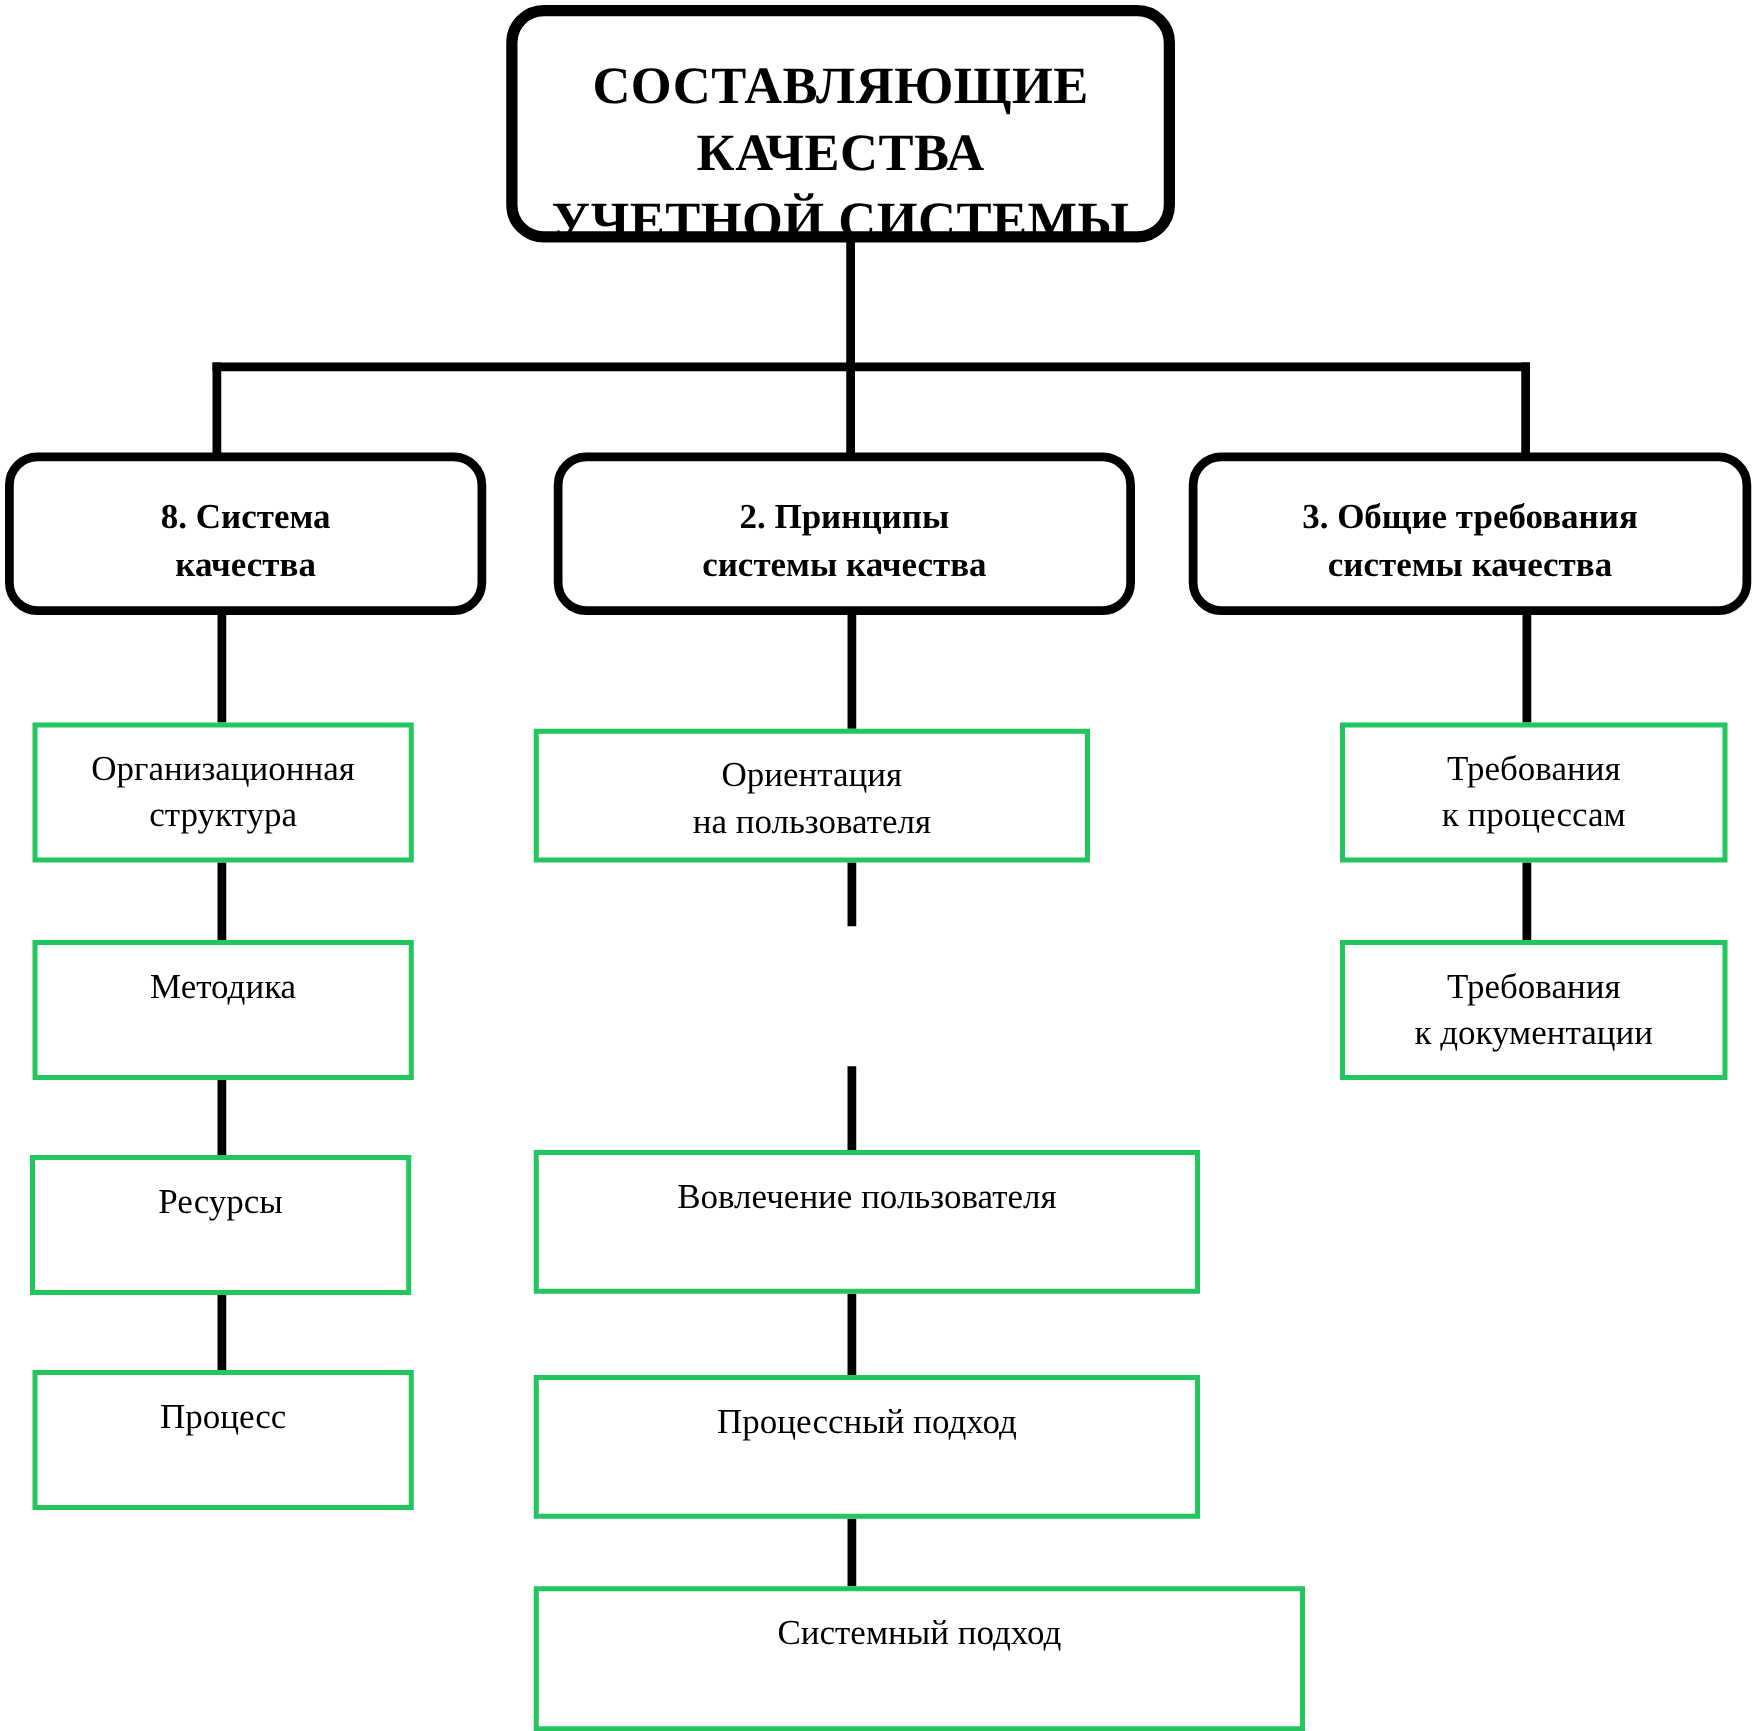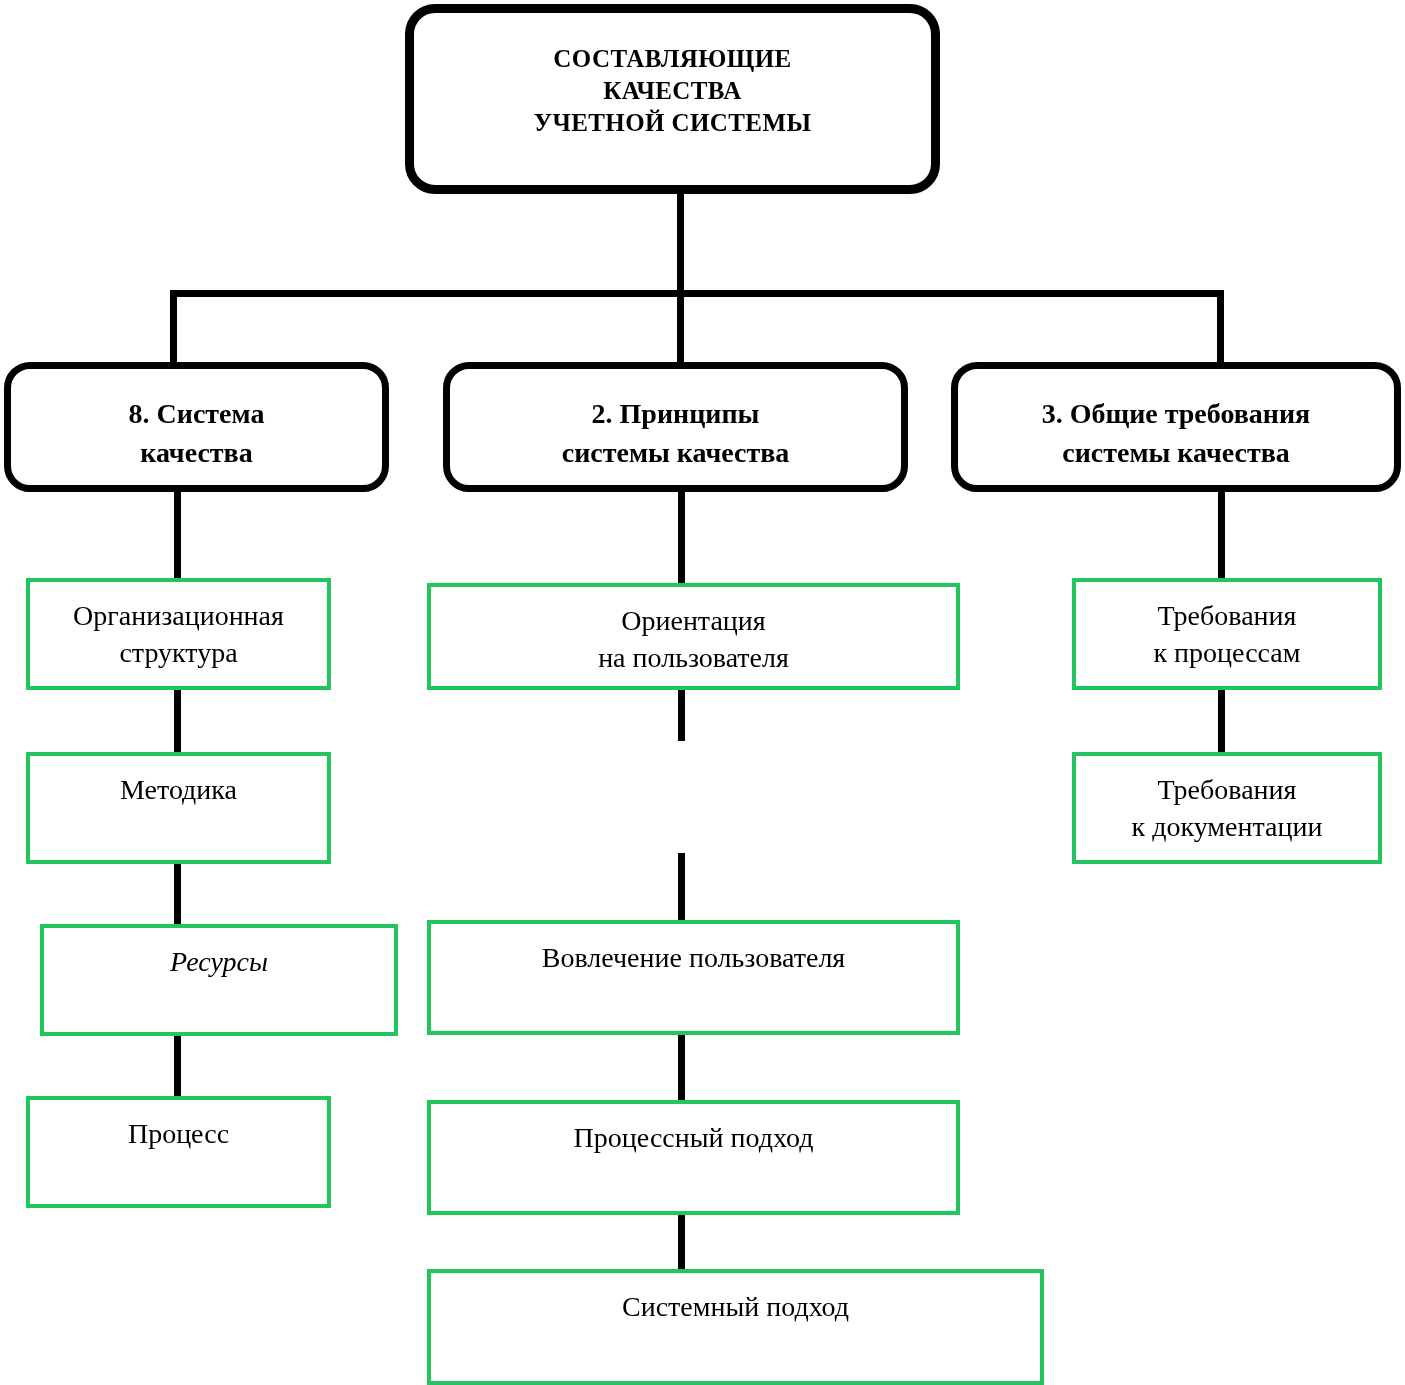--- a/index.html
+++ b/index.html
@@ -42,21 +42,21 @@
   }
   .node.rounded .label {
     font-weight: bold;
   }
 
   .node.root {
     border-width: 9px;
     border-radius: 30px;
   }
   .node.root .label {
-    font-size: 25px;
+    font-size: 42px;
     line-height: 1.28;
     letter-spacing: 0.4px;
     padding-top: 30px;
   }
 
   .node.level1 .label {
     font-size: 28px;
     line-height: 1.38;
     padding-top: 26px;
   }
@@ -112,38 +112,38 @@
   </div>
 
   <div class="conn v" style="left:174px; top:686px; height:70px;"></div>
 
   <div class="node leaf" style="left:26px; top:752px; width:305px; height:112px;">
     <span class="label">Методика</span>
   </div>
 
   <div class="conn v" style="left:174px; top:860px; height:68px;"></div>
 
-  <div class="node leaf" style="left:40px; top:924px; width:358px; height:112px;font-style:italic;">
+  <div class="node leaf" style="left:24px; top:924px; width:305px; height:112px;">
     <span class="label">Ресурсы</span>
   </div>
 
   <div class="conn v" style="left:174px; top:1032px; height:68px;"></div>
 
   <div class="node leaf" style="left:26px; top:1096px; width:305px; height:112px;">
     <span class="label">Процесс</span>
   </div>
 
   <div class="node rounded level1" style="left:443px; top:362px; width:465px; height:130px;">
     <span class="label">2. Принципы
 системы качества</span>
   </div>
 
   <div class="conn v" style="left:678px; top:492px; height:93px;"></div>
 
-  <div class="node leaf" style="left:427px; top:583px; width:533px; height:107px;">
+  <div class="node leaf" style="left:427px; top:583px; width:445px; height:107px;">
     <span class="label">Ориентация
 на пользователя</span>
   </div>
 
   <div class="conn v" style="left:678px; top:686px; height:55px;"></div>
 
 
   <div class="conn v" style="left:678px; top:853px; height:71px;"></div>
 
   <div class="node leaf" style="left:427px; top:920px; width:533px; height:115px;">

